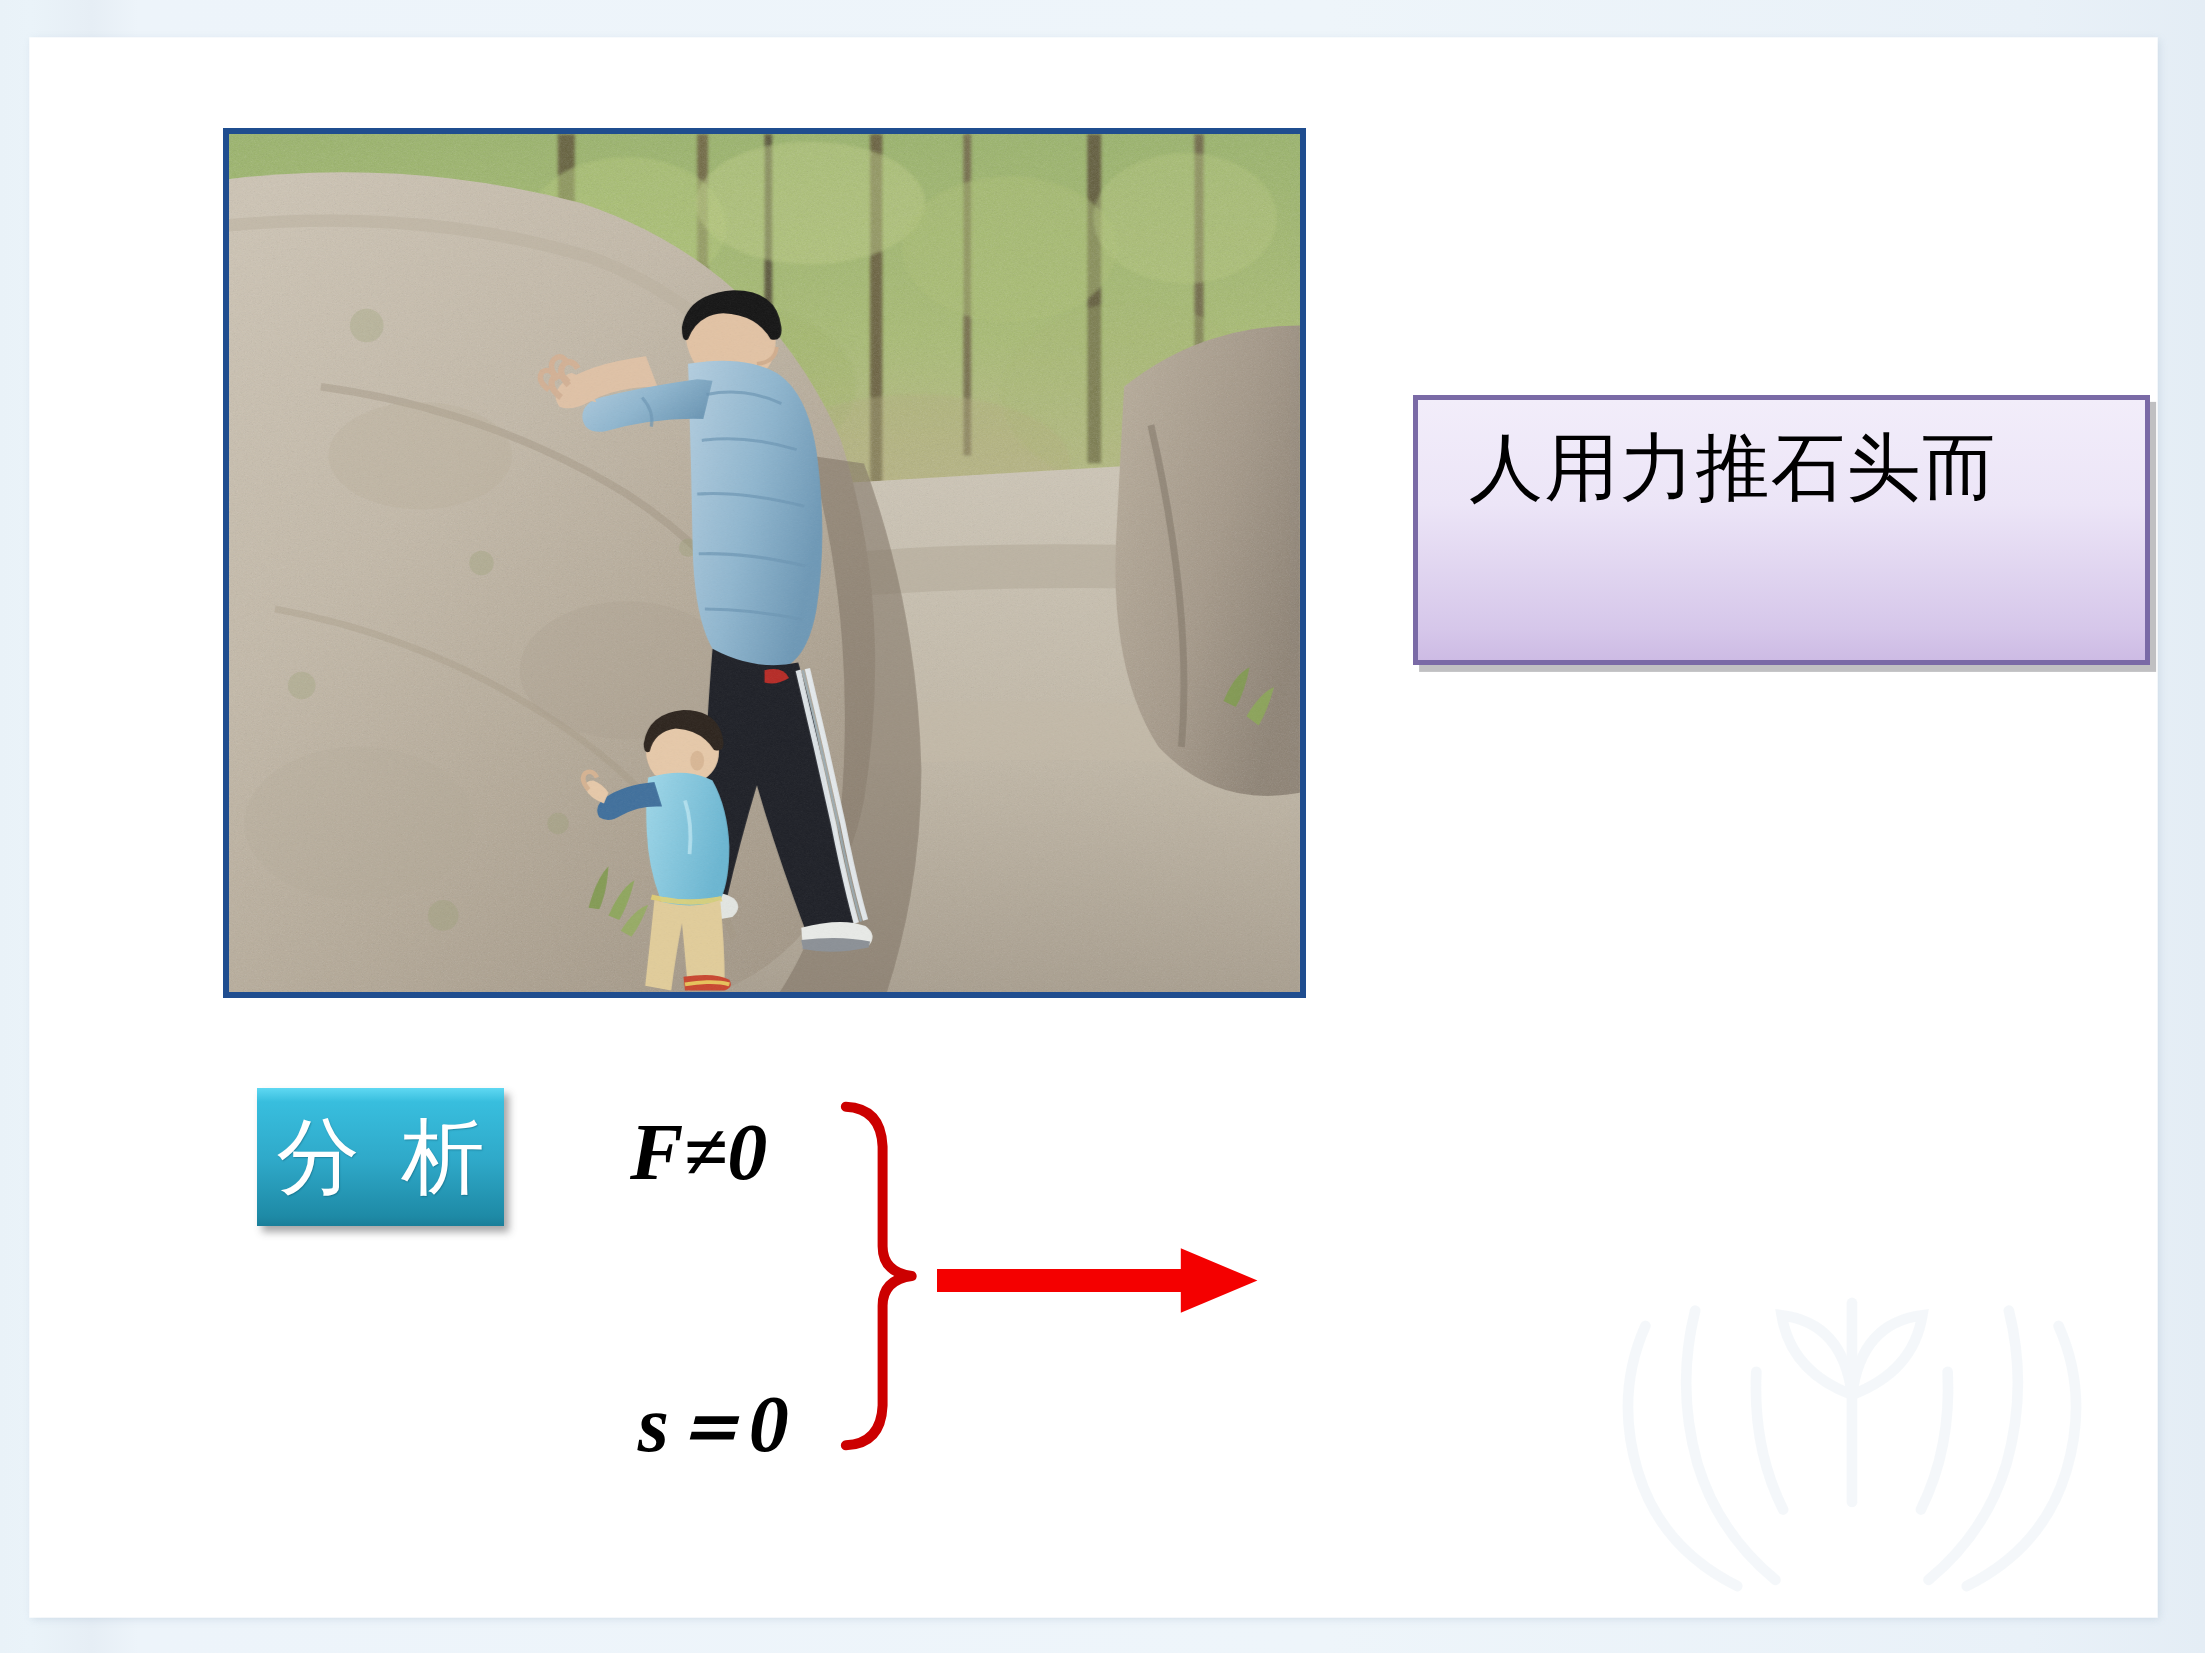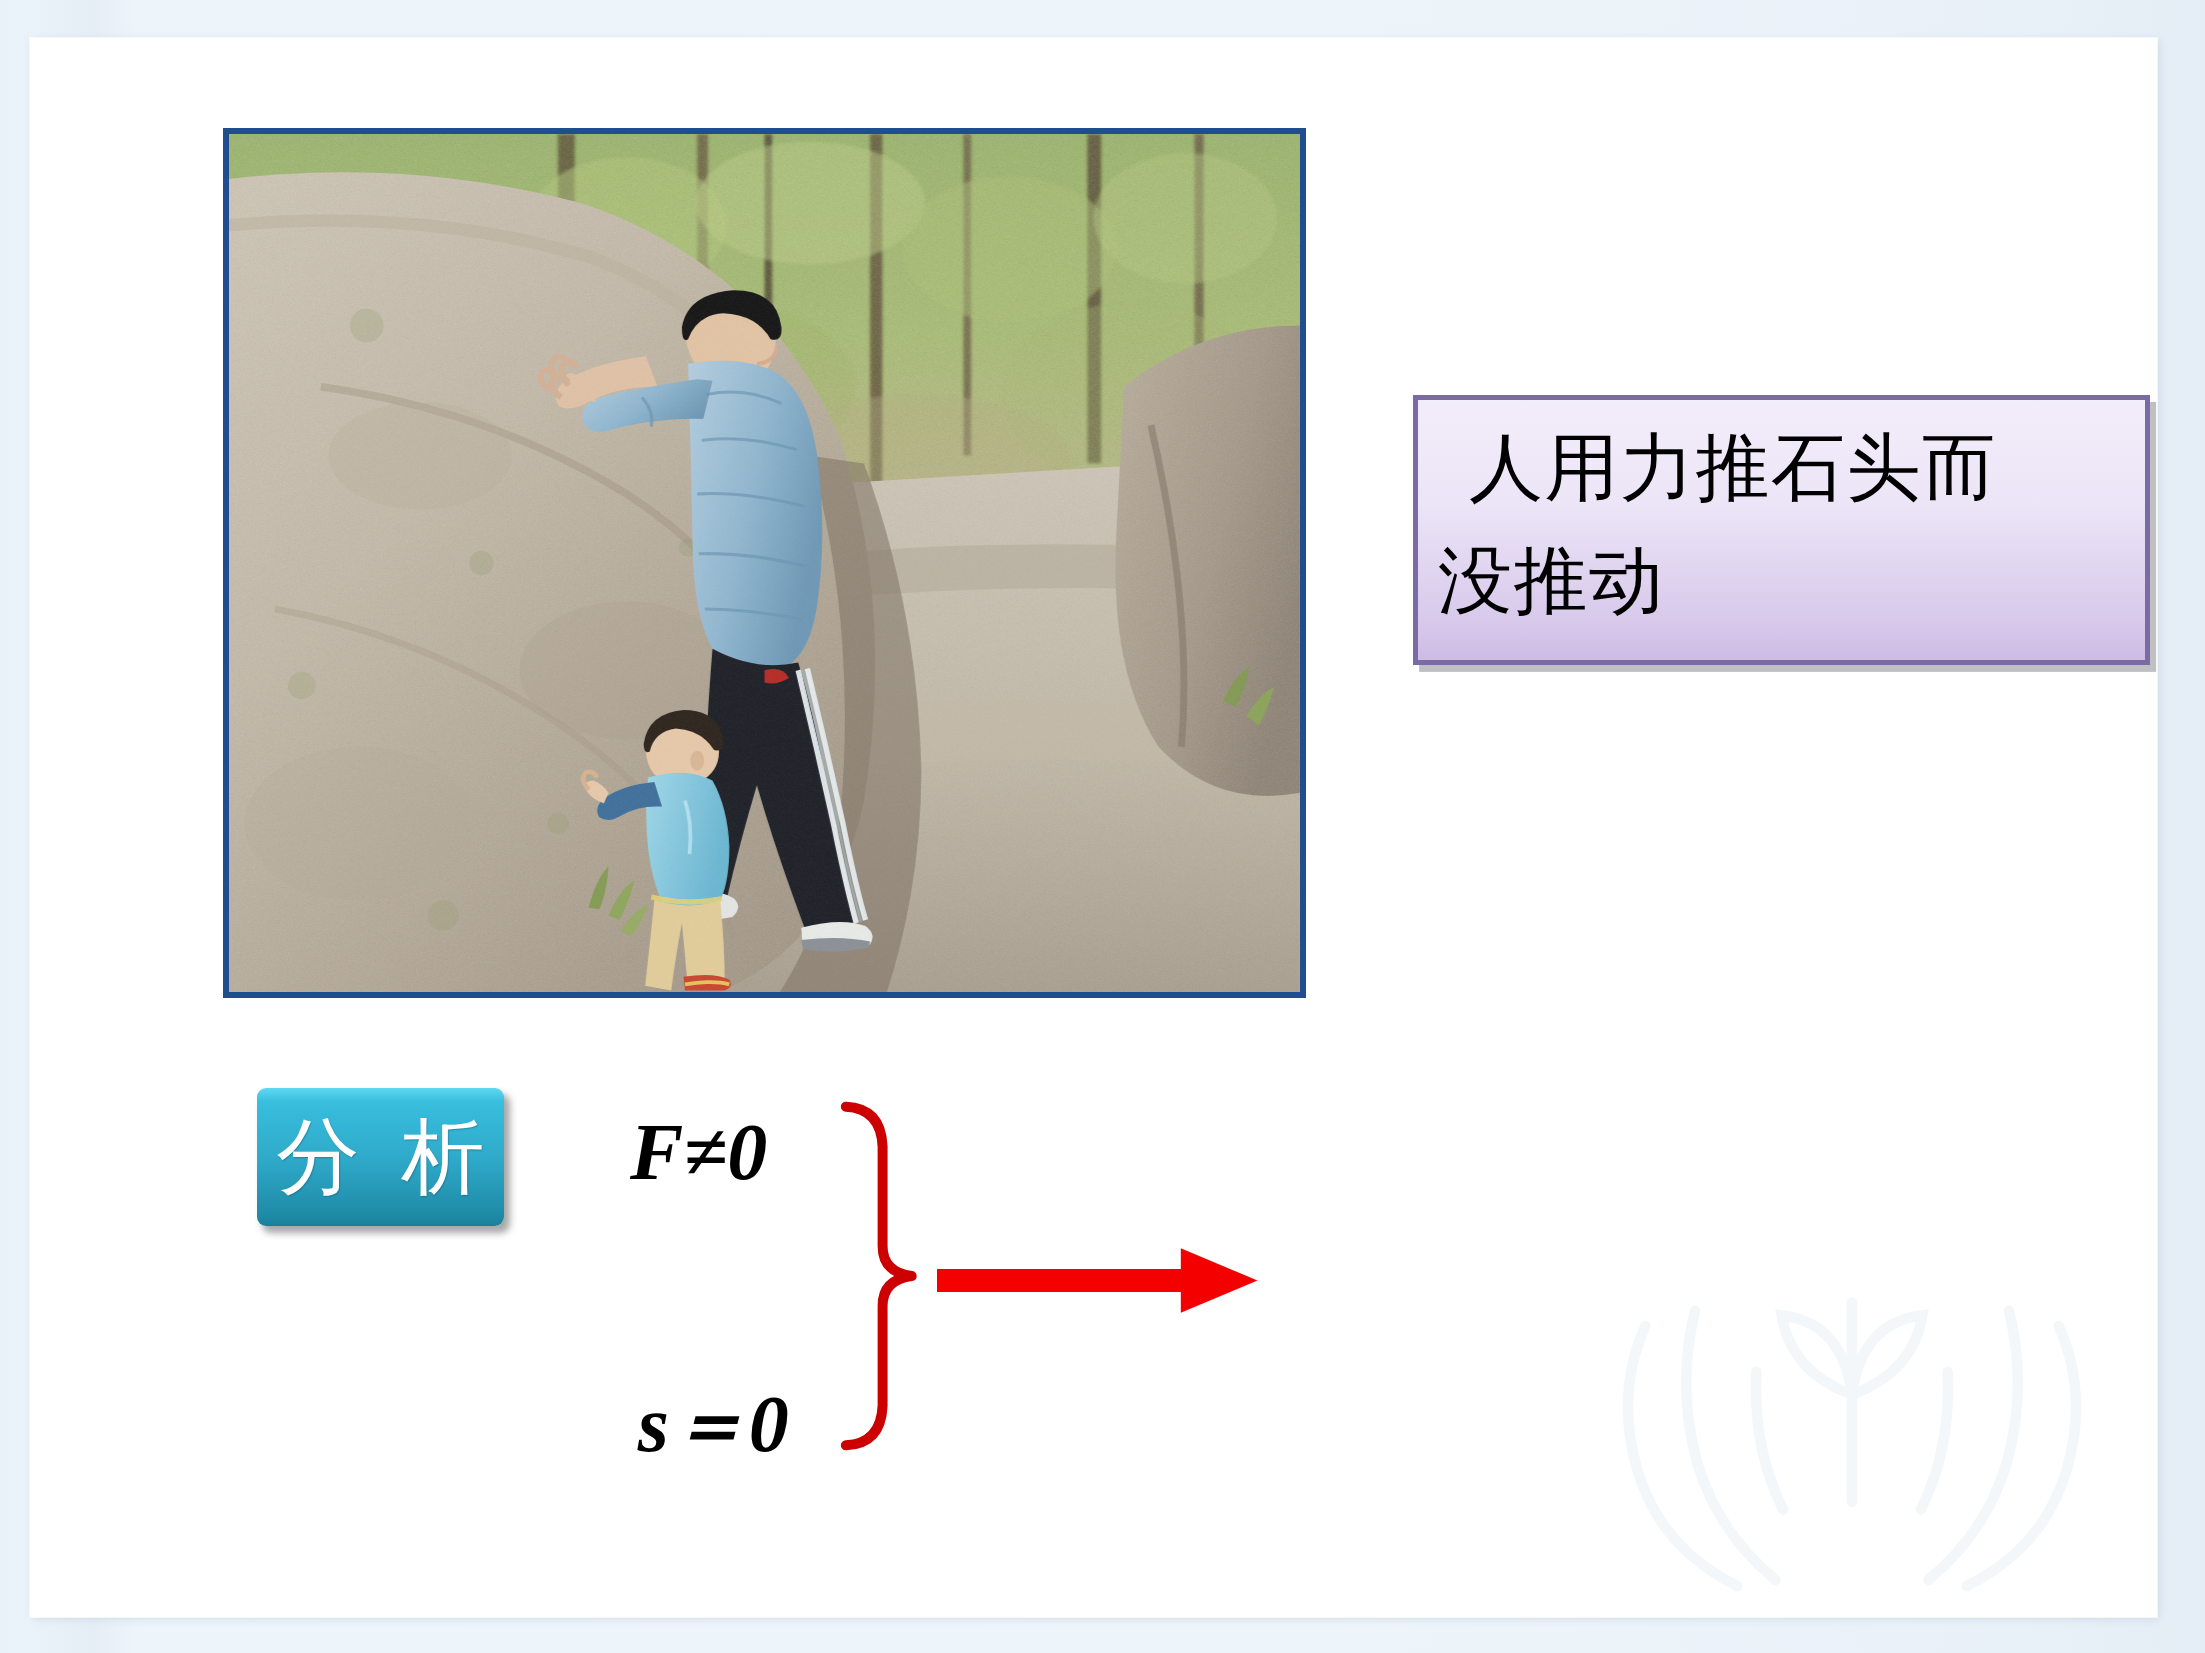--- a/index.html
+++ b/index.html
@@ -87,21 +87,21 @@
   }
   .caption-line.first { text-indent: 31px; }
 
   
   #analysis-badge {
     position: absolute;
     left: 227px;
     top: 1050px;
     width: 247px;
     height: 138px;
-    border-radius: 9px;
+    border-radius: 0;
     background: linear-gradient(180deg, #5fd8f2 0%, #38bede 10%, #2fa9c9 52%, #1e8aa6 93%, #1a7e99 100%);
     box-shadow: 5.4px 6.1px 7.7px rgba(60,60,62,0.45);
     display: flex;
     align-items: center;
     justify-content: center;
   }
   #analysis-badge-label {
     font-family: "Liberation Serif", "DejaVu Serif", serif;
     font-size: 83px;
     color: #ffffff;
@@ -347,21 +347,20 @@
             <path d="M1330,760 q18,-30 36,-38 q-8,30 -20,50 Z" fill="#8ba955"></path>
           </g>
 
           <rect x="0" y="0" width="1400" height="1120" filter="url(#grain2)" fill="#6d6a5e" opacity="0.18"></rect>
         </svg>
       </div>
     </div>
 
     <div id="caption-box">
       <div class="caption-line first">人用力推石头而</div>
-      <div class="caption-line">没推动</div>
     </div>
 
     <div id="analysis-badge">
       <span id="analysis-badge-label">分 析</span>
     </div>
 
     <div id="formula-group">
       <div class="formula" id="formula-f">F≠0</div>
       <div class="formula" id="formula-s">s＝0</div>
       <svg id="brace-svg" viewBox="0 0 120 470">

